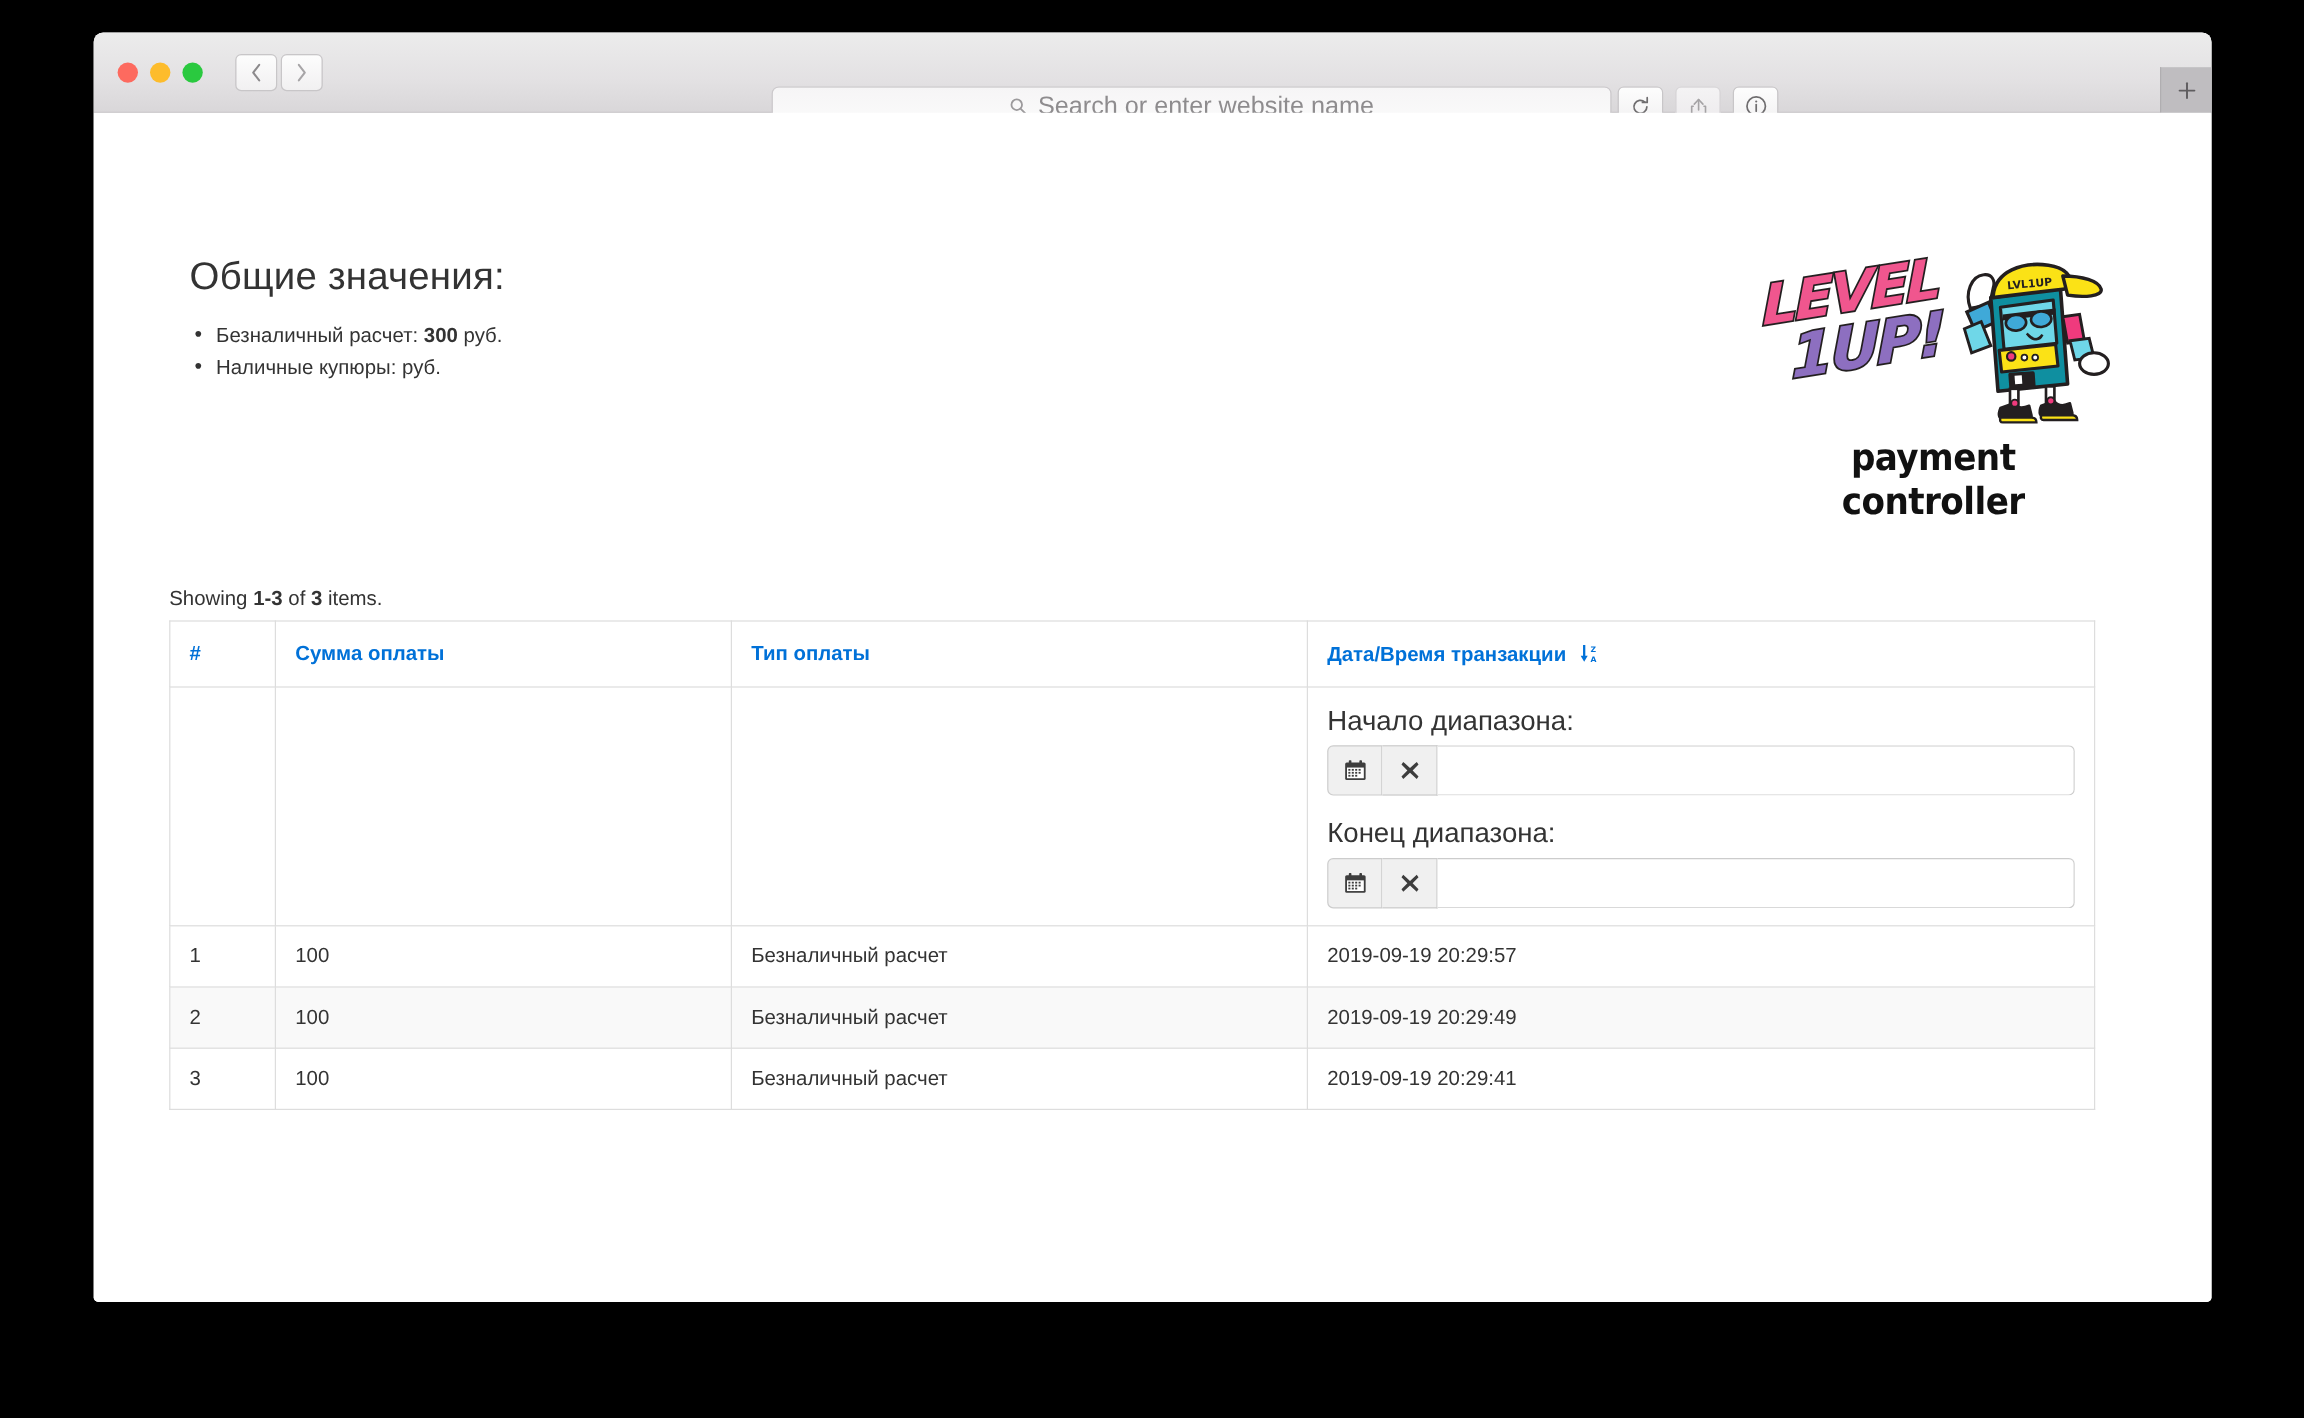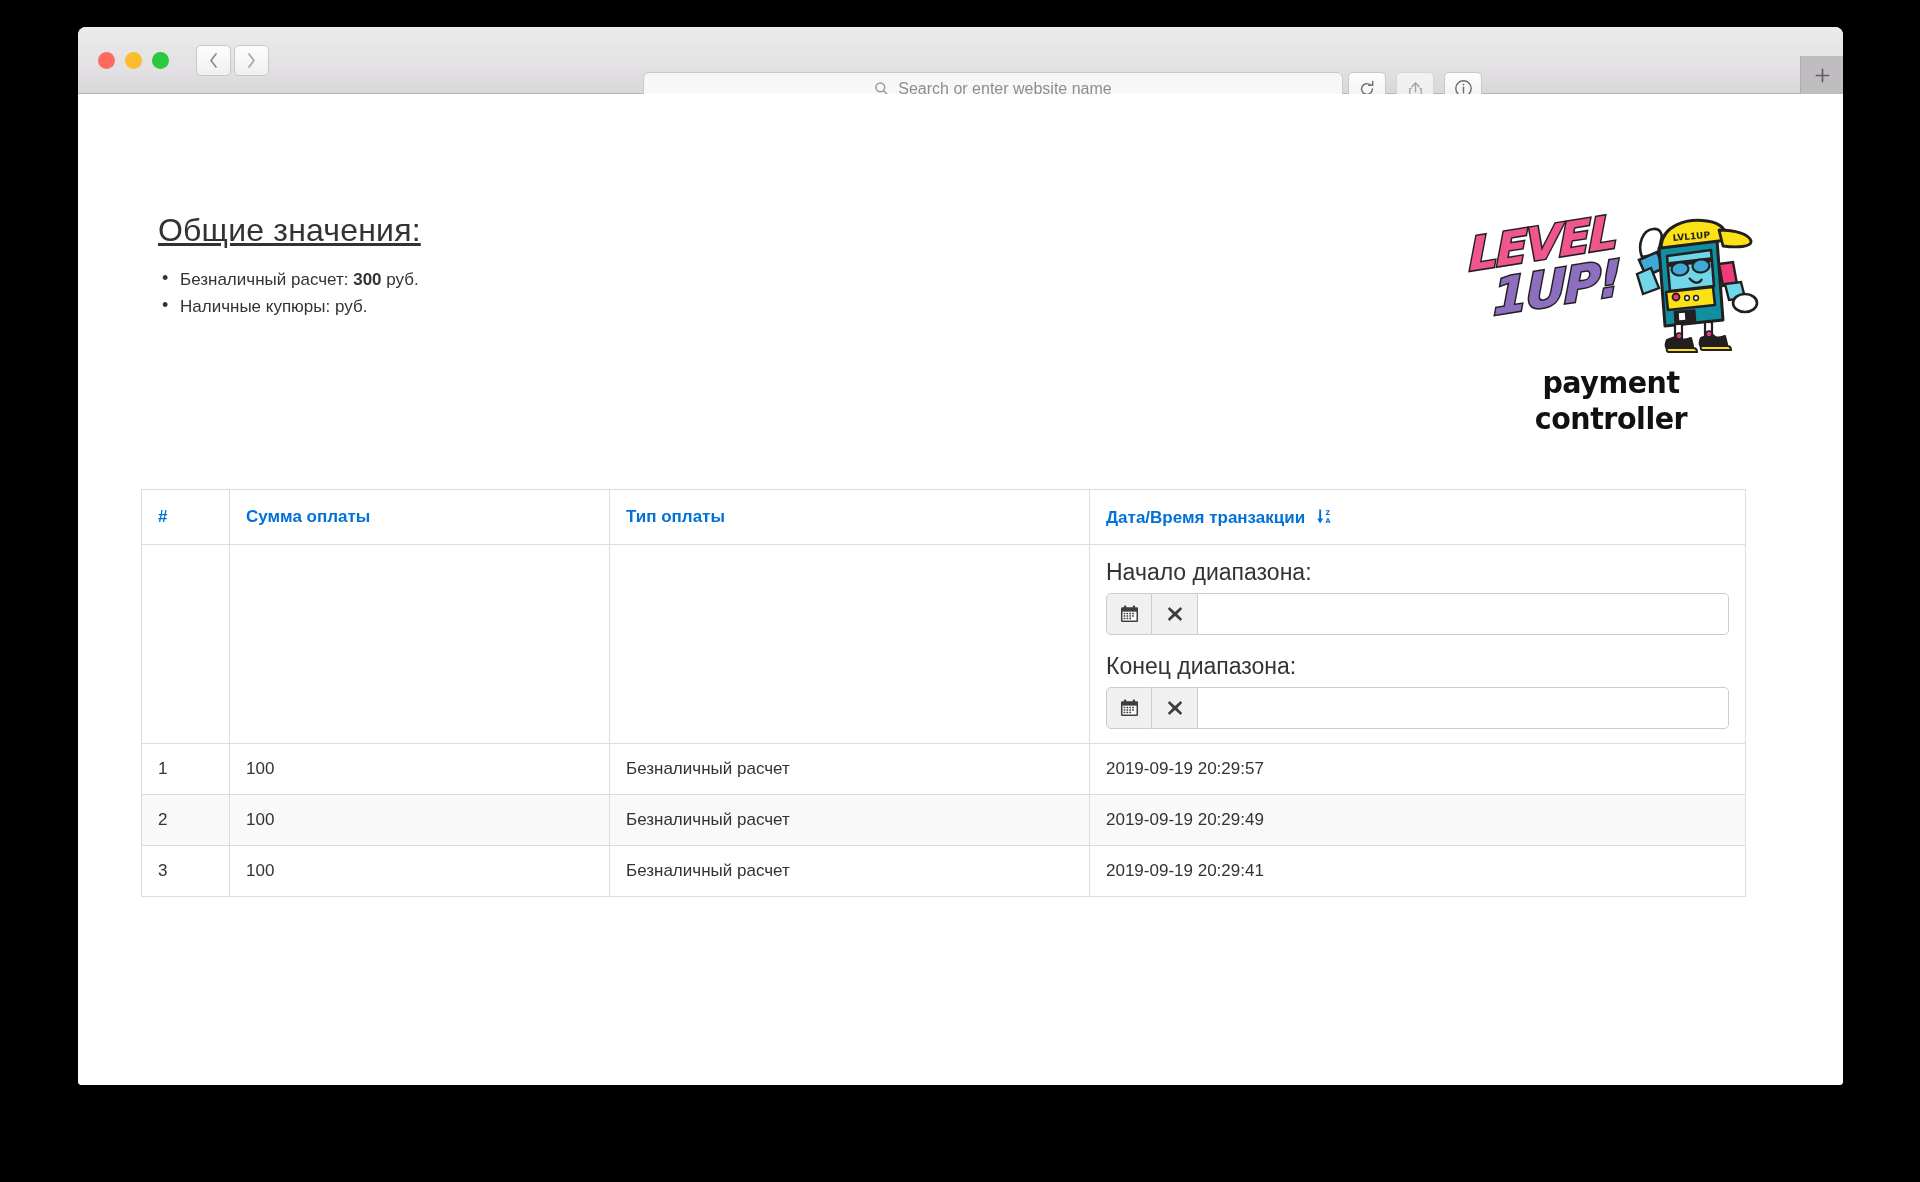--- a/index.html
+++ b/index.html
@@ -70,21 +70,21 @@
     height: 33px;
     background: linear-gradient(to bottom, #f6f5f6, #fbfbfb);
     border: 1px solid #ccc9cc;
     border-radius: 6px;
     display: flex;
     align-items: center;
     justify-content: center;
   }
   .urlbar-inner { display: flex; align-items: center; gap: 9px; }
   .url-placeholder {
-    font-size: 16px;
+    font-size: 21px;
     color: #8e8c8e;
     text-decoration: underline;
   }
 
   .toolbar-right {
     position: absolute;
     left: 1270px;
     top: 45px;
     display: flex;
     gap: 10px;
@@ -124,21 +124,20 @@
     top: 118px;
     width: 900px;
   }
 
   .summary-title {
     font-size: 32px;
     font-weight: 400;
     color: #333333;
     letter-spacing: .2px;
     margin-bottom: 17px;
-    text-decoration: underline;
   }
 
   ul.summary-list {
     list-style: none;
     font-size: 17px;
     color: #333333;
     line-height: 27px;
   }
   ul.summary-list li {
     position: relative;
@@ -391,20 +390,27 @@
         <path d="M240 136 q-4 9 4 11 l18 0 q5 0 4 -5 l-2 -8 q-9 4 -13 -2 Z" fill="#231f20" stroke="#231f20" stroke-width="2" stroke-linejoin="round"></path>
         <path d="M240 144 l26 0 q4 0 4 4 l-28 0 q-3 0 -2 -4 Z" fill="#fbe216" stroke="#231f20" stroke-width="2"></path>
         <circle cx="218" cy="134" r="3" fill="#ef3a7d" stroke="#231f20" stroke-width="1.6"></circle>
         <circle cx="248" cy="132" r="3" fill="#ef3a7d" stroke="#231f20" stroke-width="1.6"></circle>
       </svg>
       <div class="logo-caption">payment controller</div>
     </div>
 
     <div class="table-area">
 
+      <div class="showing">
+        <span>Showing</span>
+        <b>1-3</b>
+        <span>of</span>
+        <b>3</b>
+        <span>items.</span>
+      </div>
 
       <table class="grid">
         <thead>
           <tr>
             <th class="col-num">#</th>
             <th class="col-sum">Сумма оплаты</th>
             <th class="col-type">Тип оплаты</th>
             <th>
               <span>Дата/Время транзакции</span>
               <span class="sort-icon">

